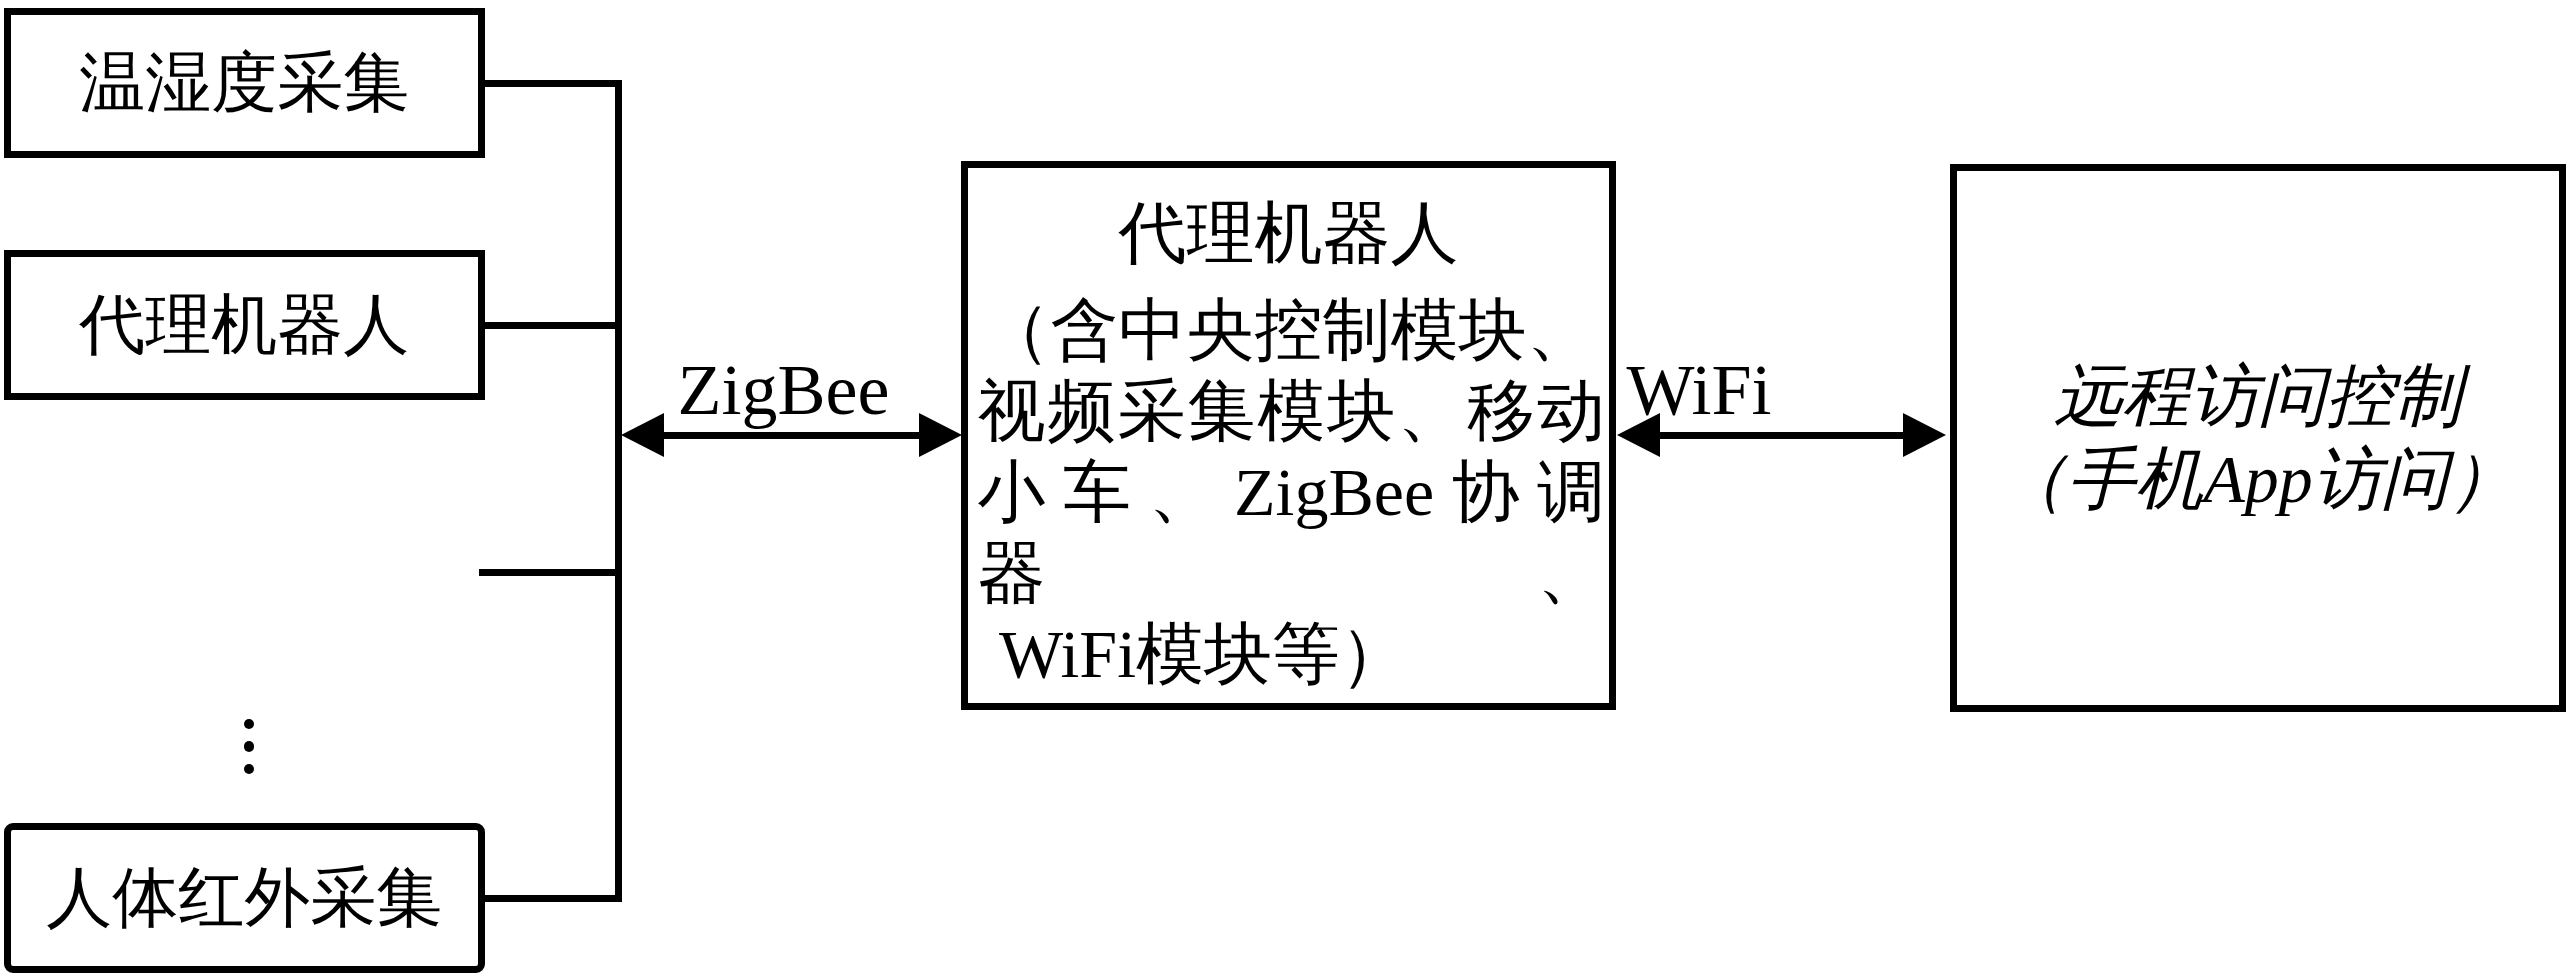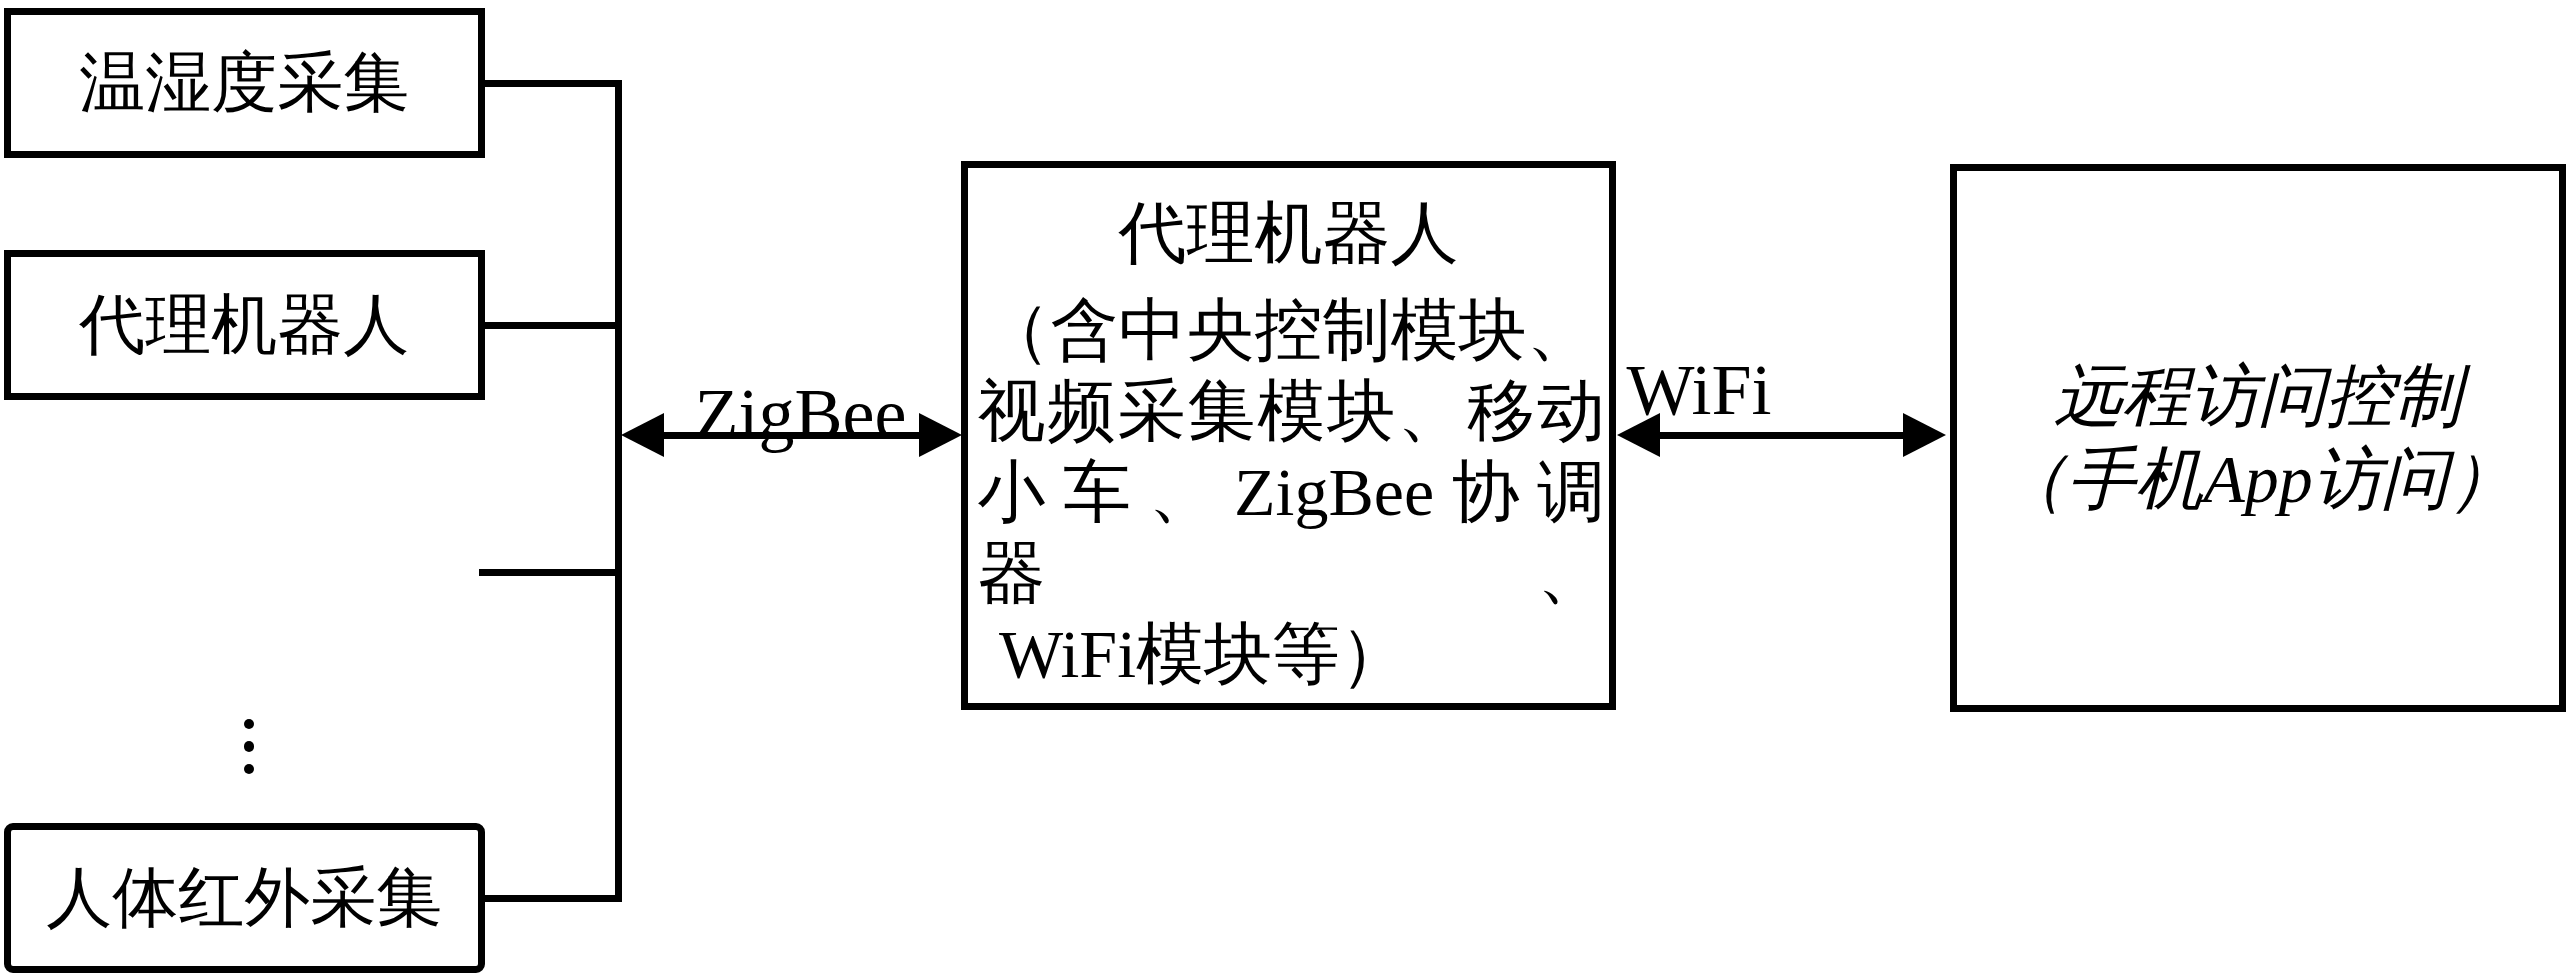--- a/index.html
+++ b/index.html
@@ -90,21 +90,21 @@
 
   .link-label {
     position: absolute;
     top: 353px;
     height: 74px;
     line-height: 74px;
     font-size: 72px;
     text-align: center;
     white-space: nowrap;
   }
-  .zigbee-label { left: 630px; width: 341px; margin-top: 24px; }
+  .zigbee-label { left: 613px; width: 341px; }
   .wifi-label { left: 1534px; width: 330px; }
 
   
   .vdots {
     position: absolute;
     left: 226px;
     top: 719px;
     width: 46px;
     height: 55px;
     display: flex;

